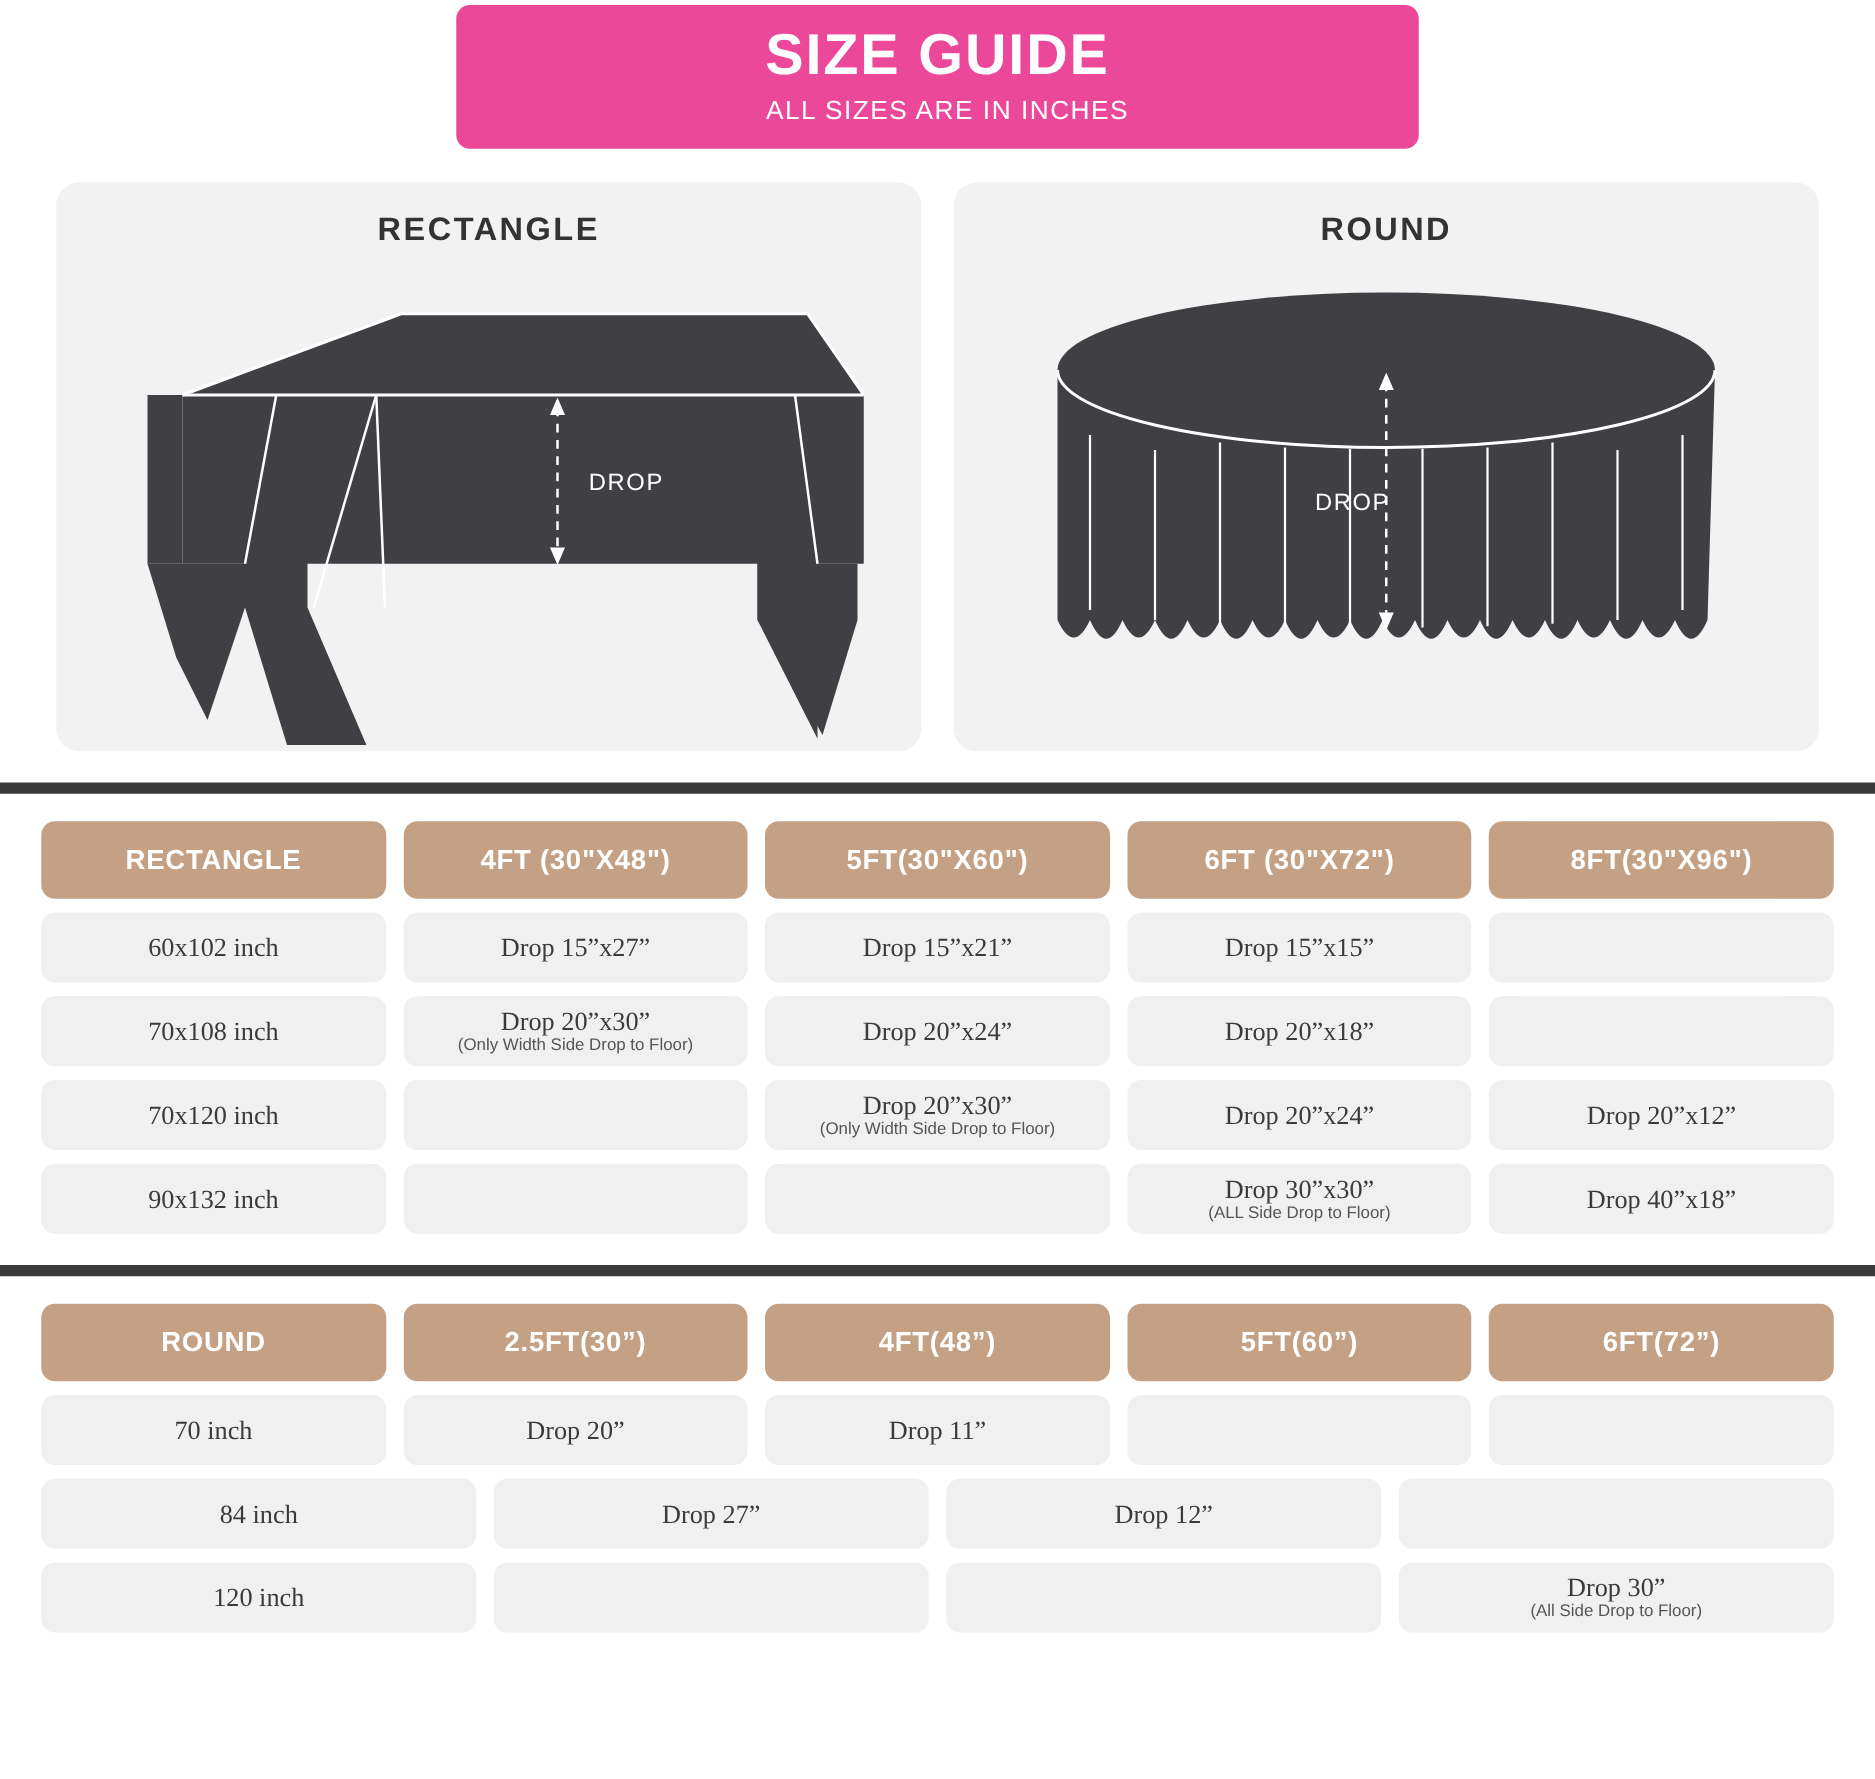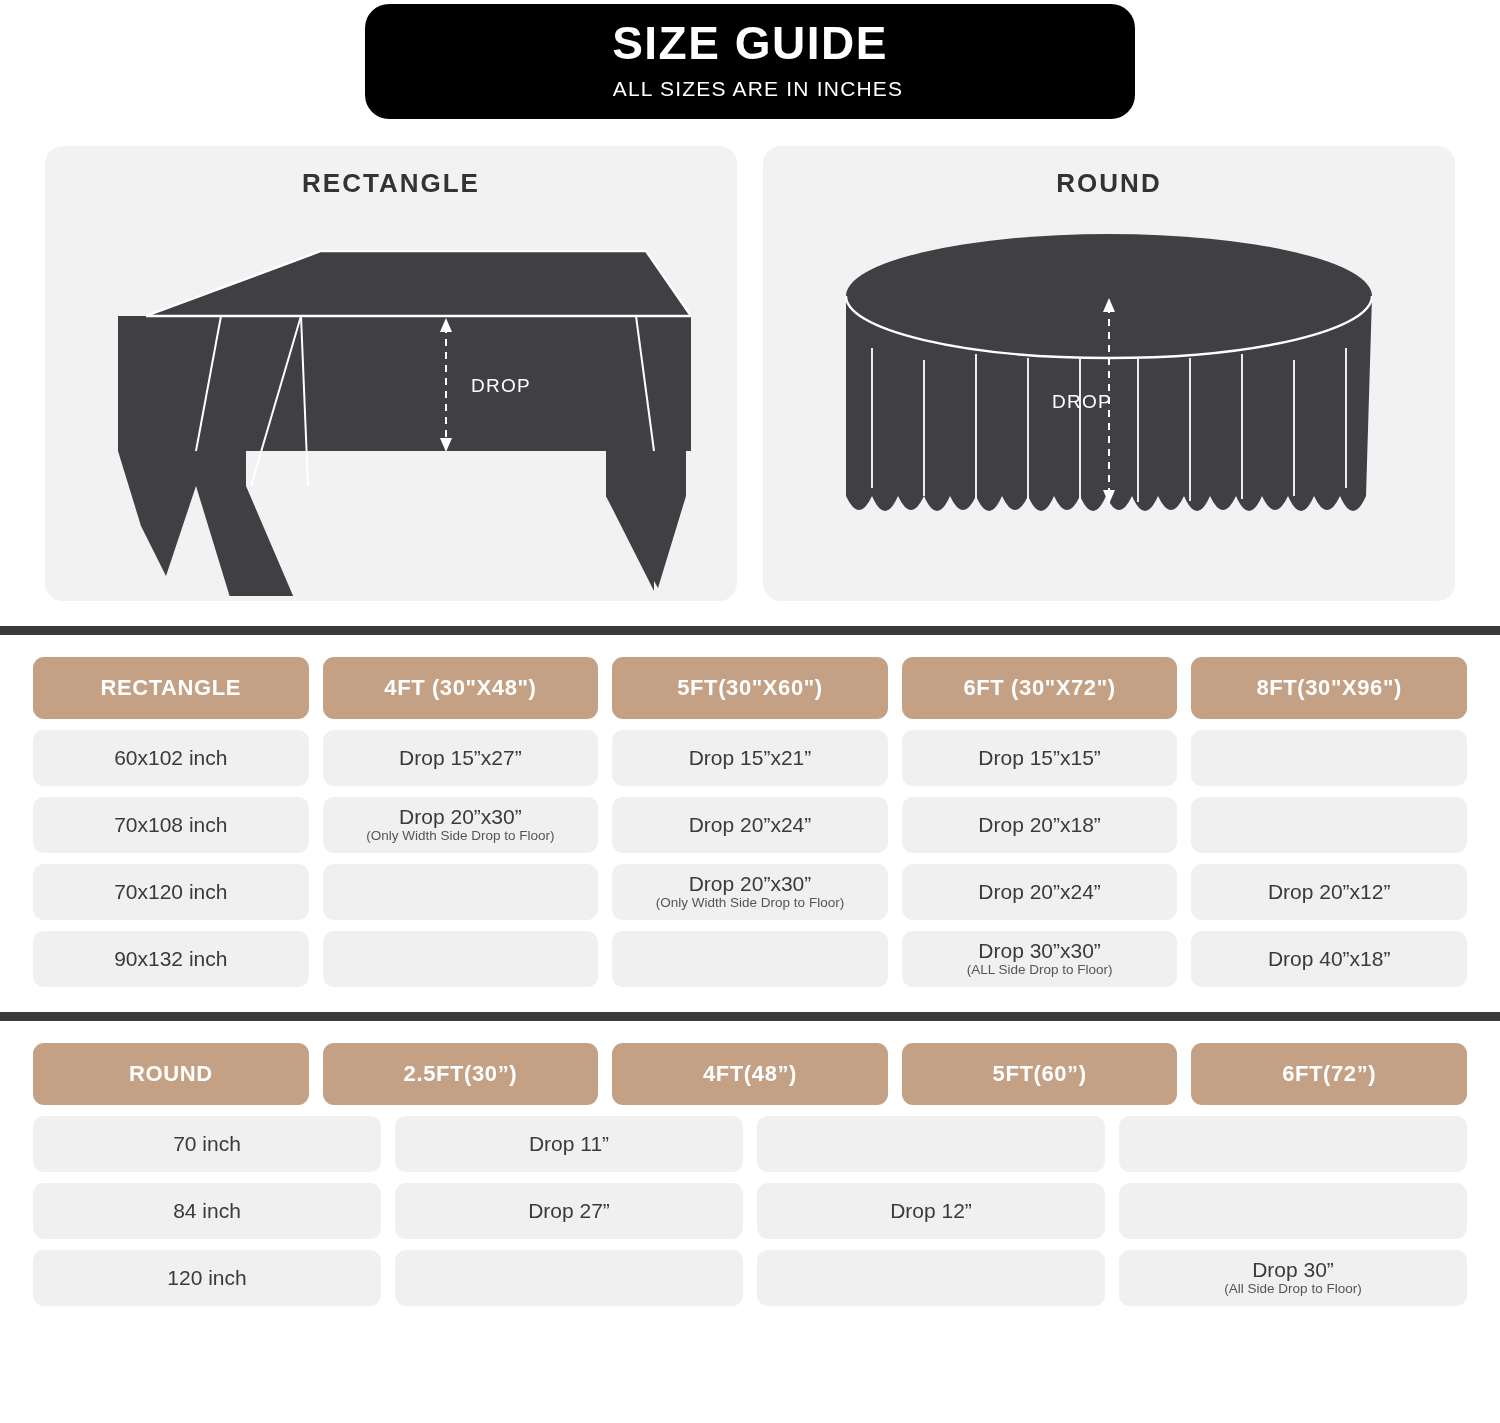--- a/index.html
+++ b/index.html
@@ -17,22 +17,22 @@
   }
 
   
   .header-wrap {
     display: flex;
     justify-content: center;
     padding-top: 4px;
   }
   .header-badge {
     width: 770px;
-    background: #000000;
-    border-radius: 24px;
+    background: #ec4899;
+    border-radius: 11px;
     padding: 14px 0 18px 0;
     text-align: center;
     color: #ffffff;
   }
   .header-title {
     font-size: 46px;
     font-weight: bold;
     letter-spacing: 1.5px;
     line-height: 1.1;
   }
@@ -119,20 +119,21 @@
     min-height: 56px;
   }
   .cell-note {
     font-size: 13.5px;
     color: #555555;
     margin-top: 0;
     line-height: 1.1;
   }
   .cell-main {
     line-height: 1.15;
+    font-family: Liberation Serif, serif;
   }
 </style>
 </head>
 <body>
 
 <div class="header-wrap">
   <div class="header-badge">
     <div class="header-title">SIZE GUIDE</div>
     <div class="header-sub">ALL SIZES ARE IN INCHES</div>
   </div>
@@ -317,20 +318,24 @@
     <div class="t-cell head-cell">5FT(60”)</div>
     <div class="t-cell head-cell">6FT(72”)</div>
   </div>
 
   <div class="t-row">
     <div class="t-cell body-cell">
       <span class="cell-main">70 inch</span>
       <span class="cell-note"></span>
     </div>
     <div class="t-cell body-cell">
+      <span class="cell-main">Drop 20”</span>
+      <span class="cell-note"></span>
+    </div>
+    <div class="t-cell body-cell">
       <span class="cell-main">Drop 11”</span>
       <span class="cell-note"></span>
     </div>
     <div class="t-cell body-cell">
       <span class="cell-main"></span>
       <span class="cell-note"></span>
     </div>
     <div class="t-cell body-cell">
       <span class="cell-main"></span>
       <span class="cell-note"></span>

